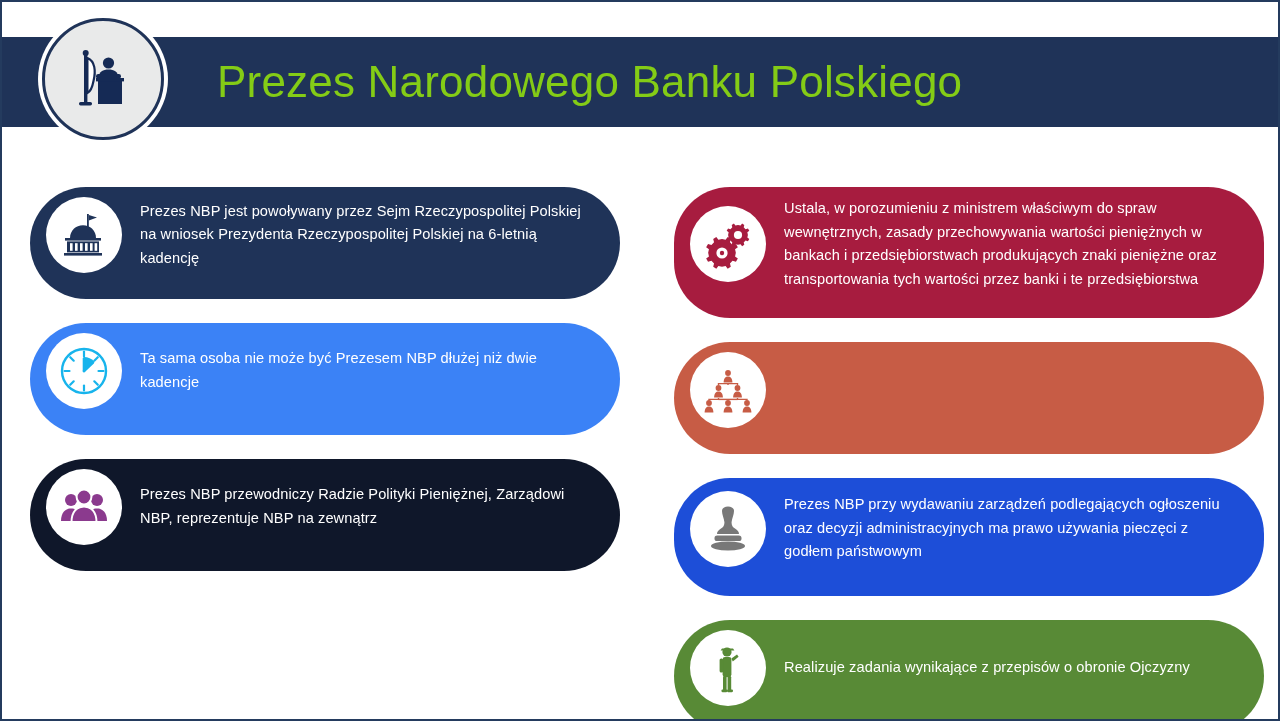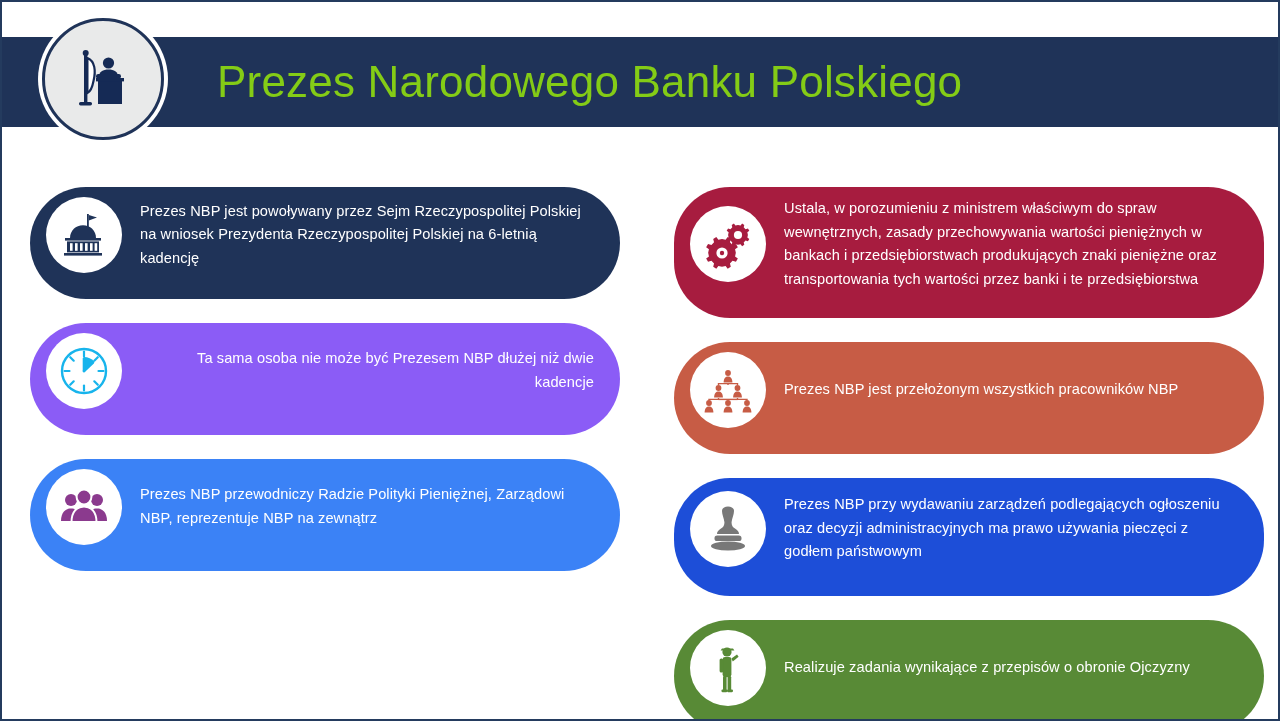--- a/index.html
+++ b/index.html
@@ -148,21 +148,21 @@
             <rect x="26" y="31.2" width="2.6" height="7.6"></rect>
             <rect x="31" y="31.2" width="2.6" height="7.6"></rect>
             <rect x="35.6" y="31.2" width="2.6" height="7.6"></rect>
           </g>
           <rect x="5" y="41" width="38" height="2.6" fill="#1f3358"></rect>
         </svg>
       </div>
       <div class="card-text">Prezes NBP jest powoływany przez Sejm Rzeczypospolitej Polskiej na wniosek Prezydenta Rzeczypospolitej Polskiej na 6-letnią kadencję</div>
     </div>
 
-    <div class="card" style="background: #8b5cf6; text-align: right;">
+    <div class="card" style="background: #3b82f6;">
       <div class="card-icon">
         <svg width="52" height="52" viewBox="0 0 52 52" aria-hidden="true">
           <circle cx="26" cy="26" r="22" fill="none" stroke="#17b4ec" stroke-width="2.4"></circle>
           <g stroke="#17b4ec" stroke-width="2.2" stroke-linecap="round">
             <line x1="26" y1="6.5" x2="26" y2="11.5"></line>
             <line x1="26" y1="40.5" x2="26" y2="45.5"></line>
             <line x1="6.5" y1="26" x2="11.5" y2="26"></line>
             <line x1="40.5" y1="26" x2="45.5" y2="26"></line>
             <line x1="12.2" y1="12.2" x2="15.7" y2="15.7"></line>
             <line x1="36.3" y1="36.3" x2="39.8" y2="39.8"></line>
@@ -173,21 +173,21 @@
           <g stroke="#17b4ec" stroke-width="2.6" stroke-linecap="round">
             <line x1="26" y1="26" x2="26" y2="13.5"></line>
             <line x1="26" y1="26" x2="35" y2="17.5"></line>
           </g>
         </svg>
       </div>
       <div class="card-text">Ta sama osoba nie może być Prezesem NBP dłużej niż dwie kadencje</div>
     </div>
 
 
-    <div class="card" style="background: #3b82f6;">
+    <div class="card" style="background: #0f172a;">
       <div class="card-icon">
         <svg width="52" height="44" viewBox="0 0 52 44" aria-hidden="true">
           <g fill="#8b3a8e">
             <circle cx="13" cy="15" r="6"></circle>
             <path d="M3 36 C3 27.5 7.5 23.5 13 23.5 C18.5 23.5 23 27.5 23 36 Z"></path>
             <circle cx="39" cy="15" r="6"></circle>
             <path d="M29 36 C29 27.5 33.5 23.5 39 23.5 C44.5 23.5 49 27.5 49 36 Z"></path>
             <circle cx="26" cy="12" r="7.4" stroke="#ffffff" stroke-width="2"></circle>
             <path d="M13.5 37 C13.5 26.5 19 21.5 26 21.5 C33 21.5 38.5 26.5 38.5 37 Z" stroke="#ffffff" stroke-width="2"></path>
           </g>
@@ -257,21 +257,20 @@
           <g stroke="#c75c45" stroke-width="1.4" fill="none">
             <path d="M26 17 L26 19"></path>
             <path d="M16.5 19 L16.5 17.6 L35.5 17.6 L35.5 19"></path>
             <path d="M16.5 32 L16.5 33.4 L7 33.4 L7 34.6"></path>
             <path d="M35.5 32 L35.5 33.4 L45 33.4 L45 34.6"></path>
             <path d="M26 33.4 L26 34.6"></path>
             <path d="M16.5 33.4 L35.5 33.4"></path>
           </g>
         </svg>
       </div>
-      <div class="card-text">Prezes NBP jest przełożonym wszystkich pracowników NBP</div>
     </div>
 
     <div class="card tall" style="background: #1d4ed8;">
       <div class="card-icon">
         <svg width="44" height="48" viewBox="0 0 44 48" aria-hidden="true">
           <g fill="#787878">
             <path d="M16 6 C16 3 18.6 1.4 22 1.4 C25.4 1.4 28 3 28 6 C28 10 26 13 25.6 17
                      C25.4 20 26.6 22 29 23.6 C31.5 25.3 33 26.6 33 29 L11 29
                      C11 26.6 12.5 25.3 15 23.6 C17.4 22 18.6 20 18.4 17 C18 13 16 10 16 6 Z"></path>
             <rect x="8.5" y="30.5" width="27" height="5.6" rx="2.6"></rect>

